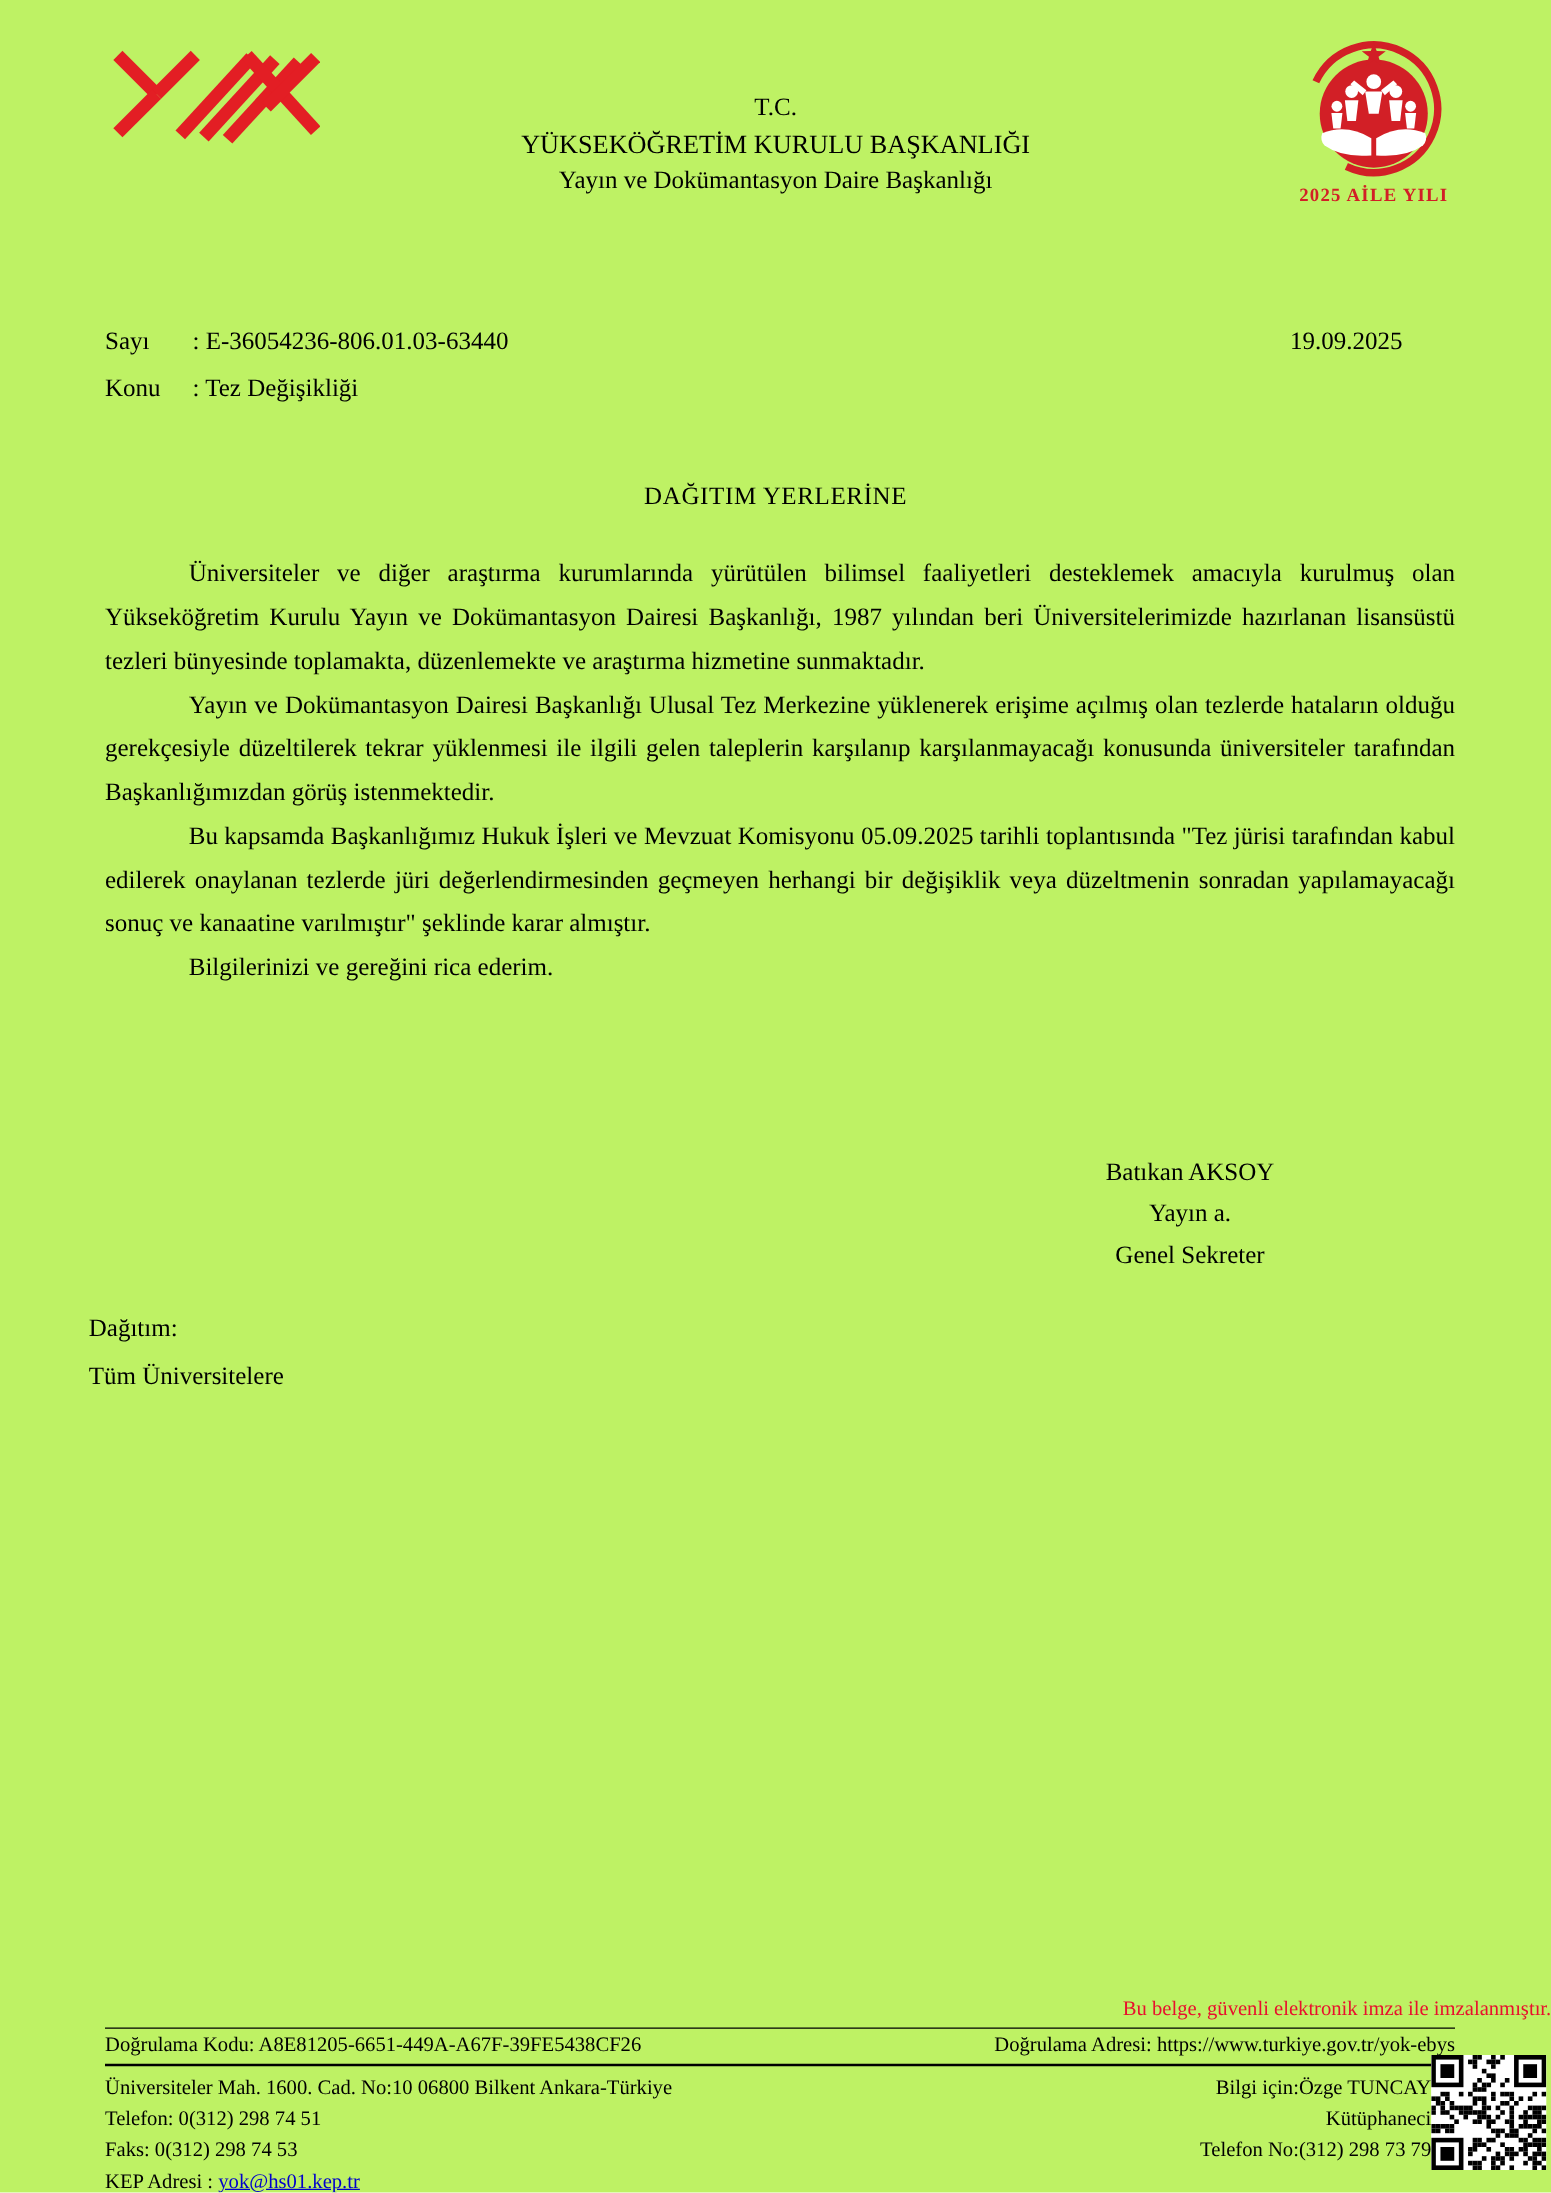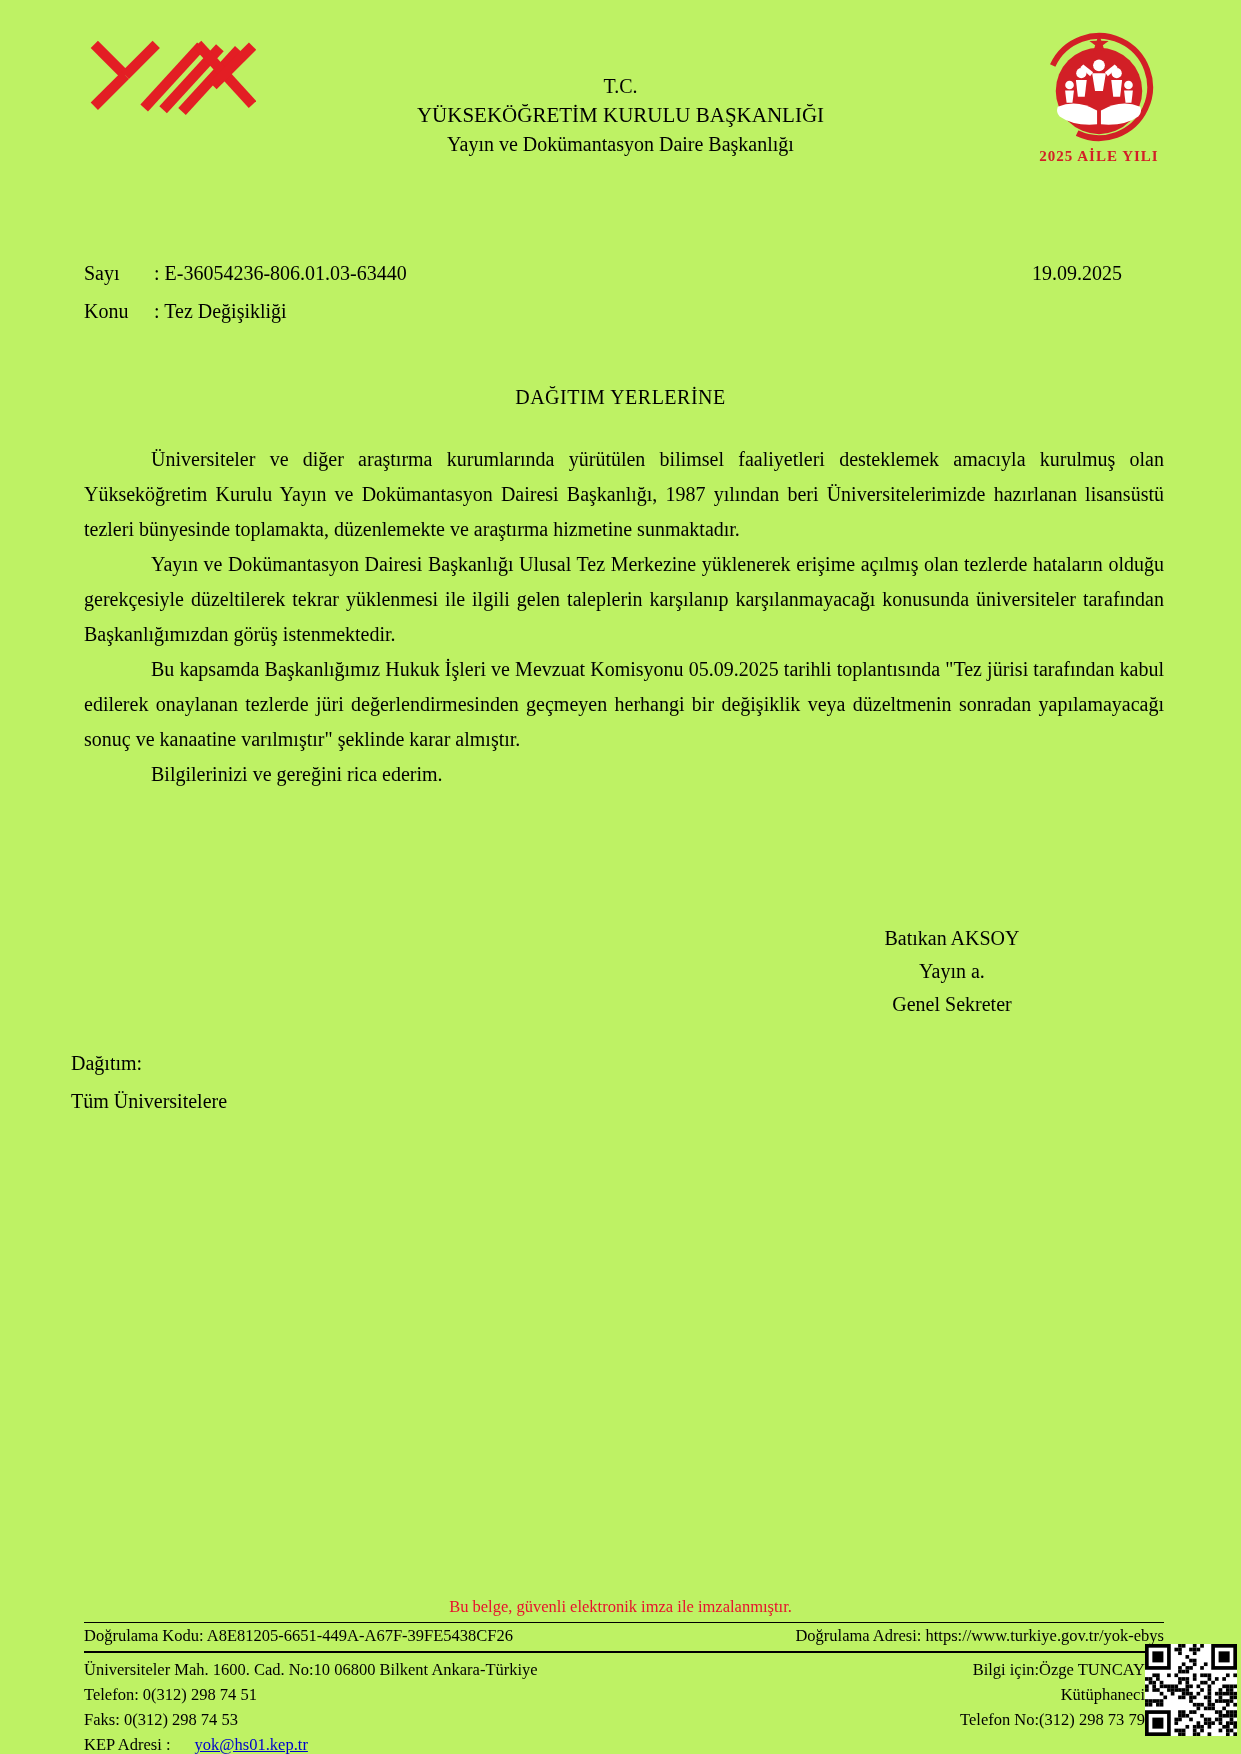--- a/index.html
+++ b/index.html
@@ -43,34 +43,34 @@
   .signature{
     position:absolute;right:134px;top:922px;width:310px;
     text-align:center;font-size:20px;line-height:33px;
   }
   
   .distribution{position:absolute;left:71px;top:1052px;font-size:20px;}
   .distribution .dist-item{margin-top:15px;}
   
   .esign-notice{
     position:absolute;left:0;right:0;top:1597px;
-    text-align:center;color:#e8112d;font-size:16.5px;
+    text-align:right;color:#e8112d;font-size:16.5px;
   }
   .rule-thin{position:absolute;left:84px;right:77px;top:1622px;border-top:1px solid #000;}
   .verify-row{
     position:absolute;left:84px;right:77px;top:1626px;
     display:flex;justify-content:space-between;font-size:16.5px;
   }
   .rule-thick{position:absolute;left:84px;right:77px;top:1651px;border-top:2.5px solid #000;}
   .footer-cols{
     position:absolute;left:84px;right:96px;top:1657px;
     display:flex;justify-content:space-between;font-size:16.5px;line-height:25px;
   }
   .footer-right{text-align:right;}
-  .kep-link{color:#0000cc;text-decoration:underline;margin-left:20px;}
+  .kep-link{color:#0000cc;text-decoration:underline;}
   .qr{position:absolute;right:4px;top:1644px;width:92px;height:92px;background:#fff;}
 </style>
 </head>
 <body>
 
 <div class="page">
 
   <div class="yok-logo">
     <svg width="172" height="82" viewBox="0 0 200 92" xmlns="http://www.w3.org/2000/svg">
       <g stroke="#e31e24" stroke-width="12" fill="none">

